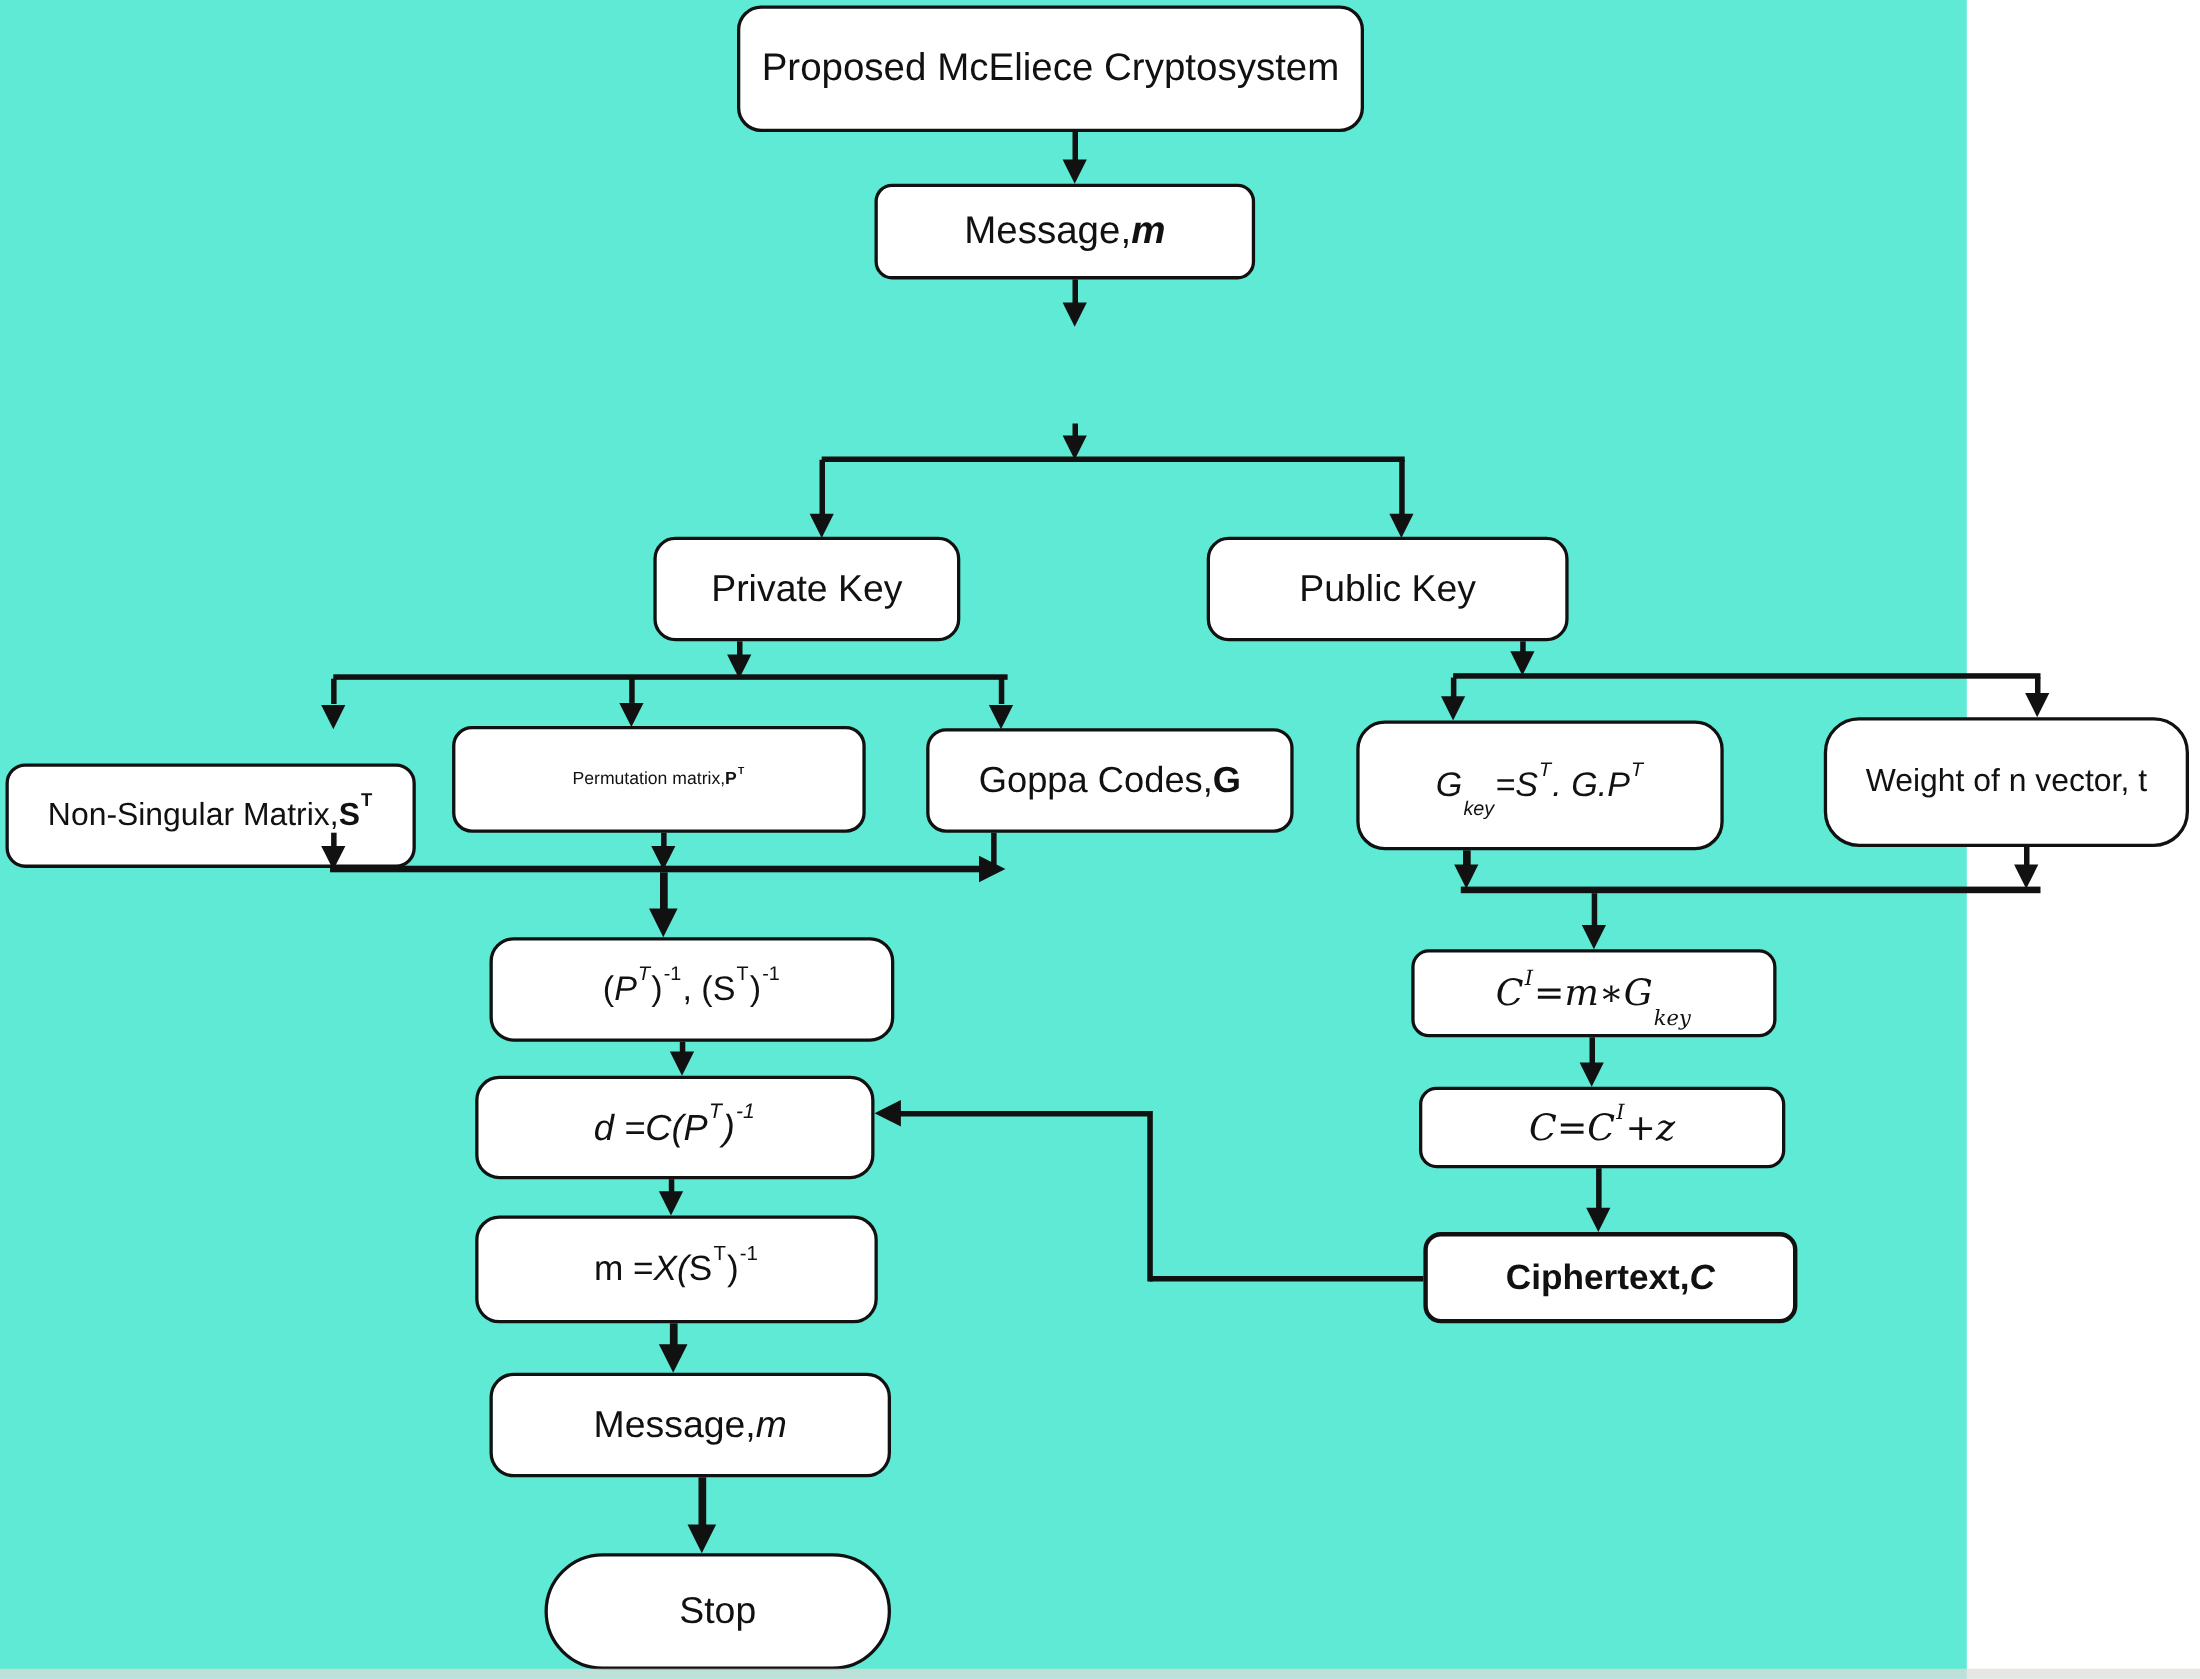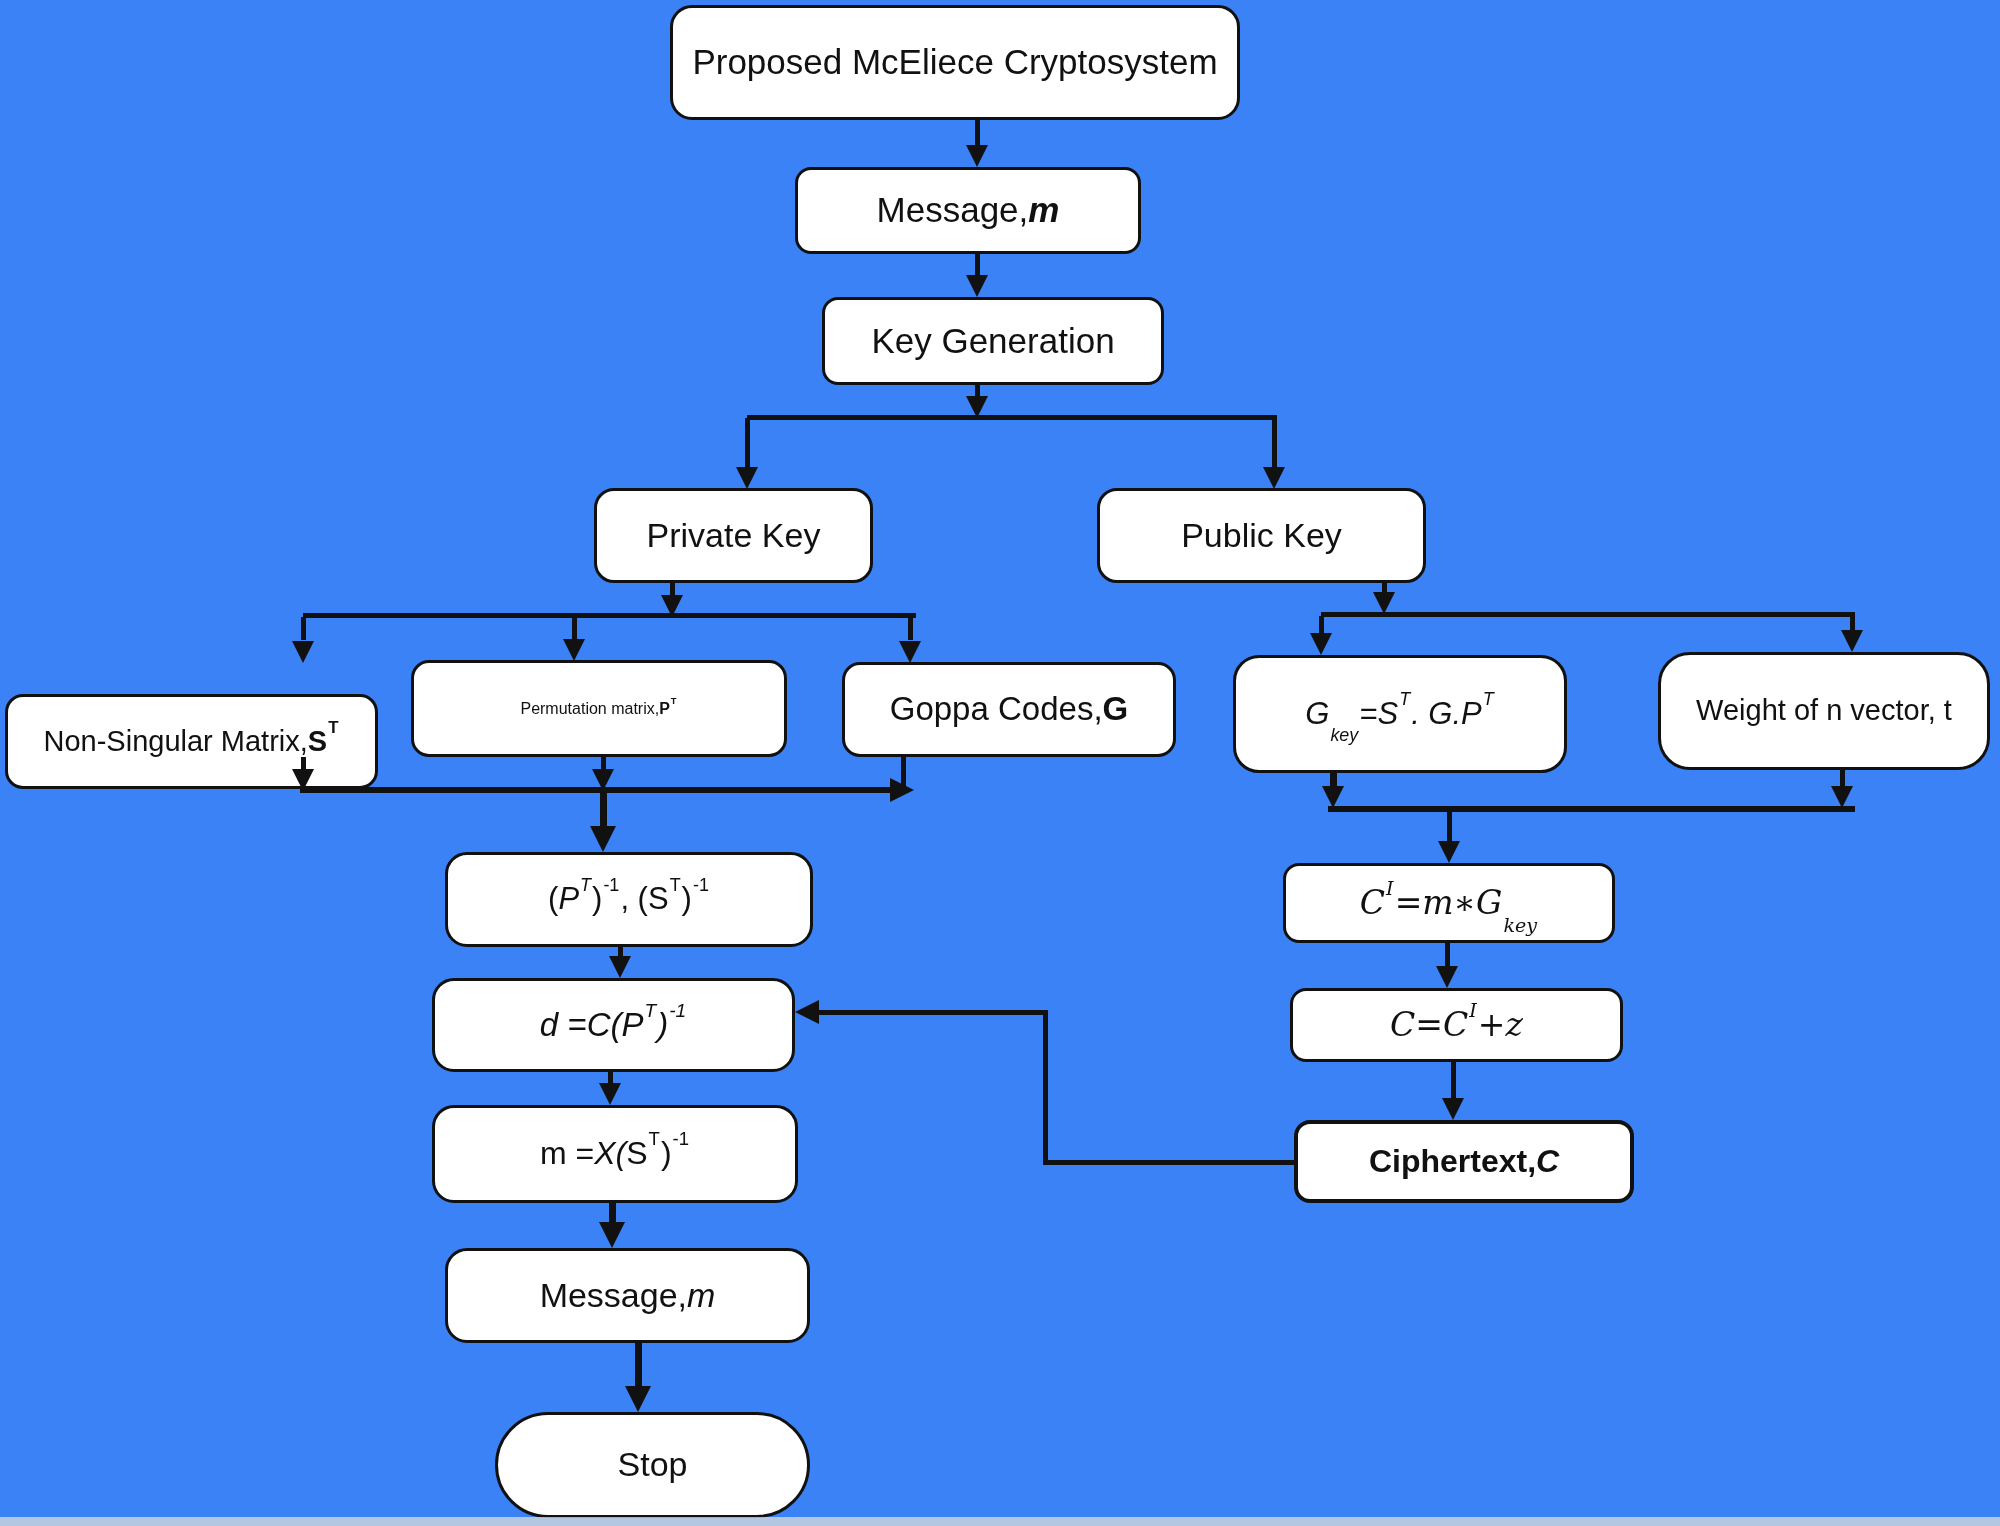--- a/index.html
+++ b/index.html
@@ -1,18 +1,18 @@
 <!DOCTYPE html>
 <html><head>
 <meta charset="utf-8">
 <style>
   html,body{margin:0;padding:0;background:#ffffff;}
   body{width:2000px;height:1526px;overflow:hidden;
        font-family:"Liberation Sans", sans-serif;color:#111;}
-  #canvas{position:absolute;left:0;top:0;width:2000px;height:1526px;background:#3b82f6;}
+  #canvas{position:absolute;left:0;top:0;width:1788px;height:1526px;background:#5eead4;}
 
   
   .box{position:absolute;background:#ffffff;border:3px solid #111;border-radius:18px;
        display:flex;align-items:center;justify-content:center;text-align:center;
        line-height:1.1;box-sizing:border-box;white-space:nowrap;}
   .pill{border-radius:54px;}
   .serif{font-family:"DejaVu Serif", serif;}
   .thick{border-width:4px;}
 
   
@@ -47,21 +47,20 @@
 
 <div id="canvas">
 
   <div class="box" style="left:670px;top:5px;width:570px;height:115px;font-size:35px;border-radius:22px">Proposed McEliece Cryptosystem</div>
 
   <div class="box" style="left:795px;top:167px;width:346px;height:87px;font-size:35px;border-radius:16px">
       <span>Message, </span>
       <span class="bd it">m</span>
     </div>
 
-  <div class="box" style="left:822px;top:297px;width:342px;height:88px;font-size:35px;border-radius:16px">Key Generation</div>
 
   <div class="box" style="left:1097px;top:488px;width:329px;height:95px;font-size:34px;border-radius:20px">Public Key</div>
 
   <div class="box" style="left:594px;top:488px;width:279px;height:95px;font-size:34px;border-radius:20px">Private Key</div>
 
   <div class="box" style="left:5px;top:694px;width:373px;height:95px;font-size:29px;">
       <span>Non-Singular Matrix, </span>
       <span class="bd">S</span>
       <span class="bd sup">T</span>
     </div>

